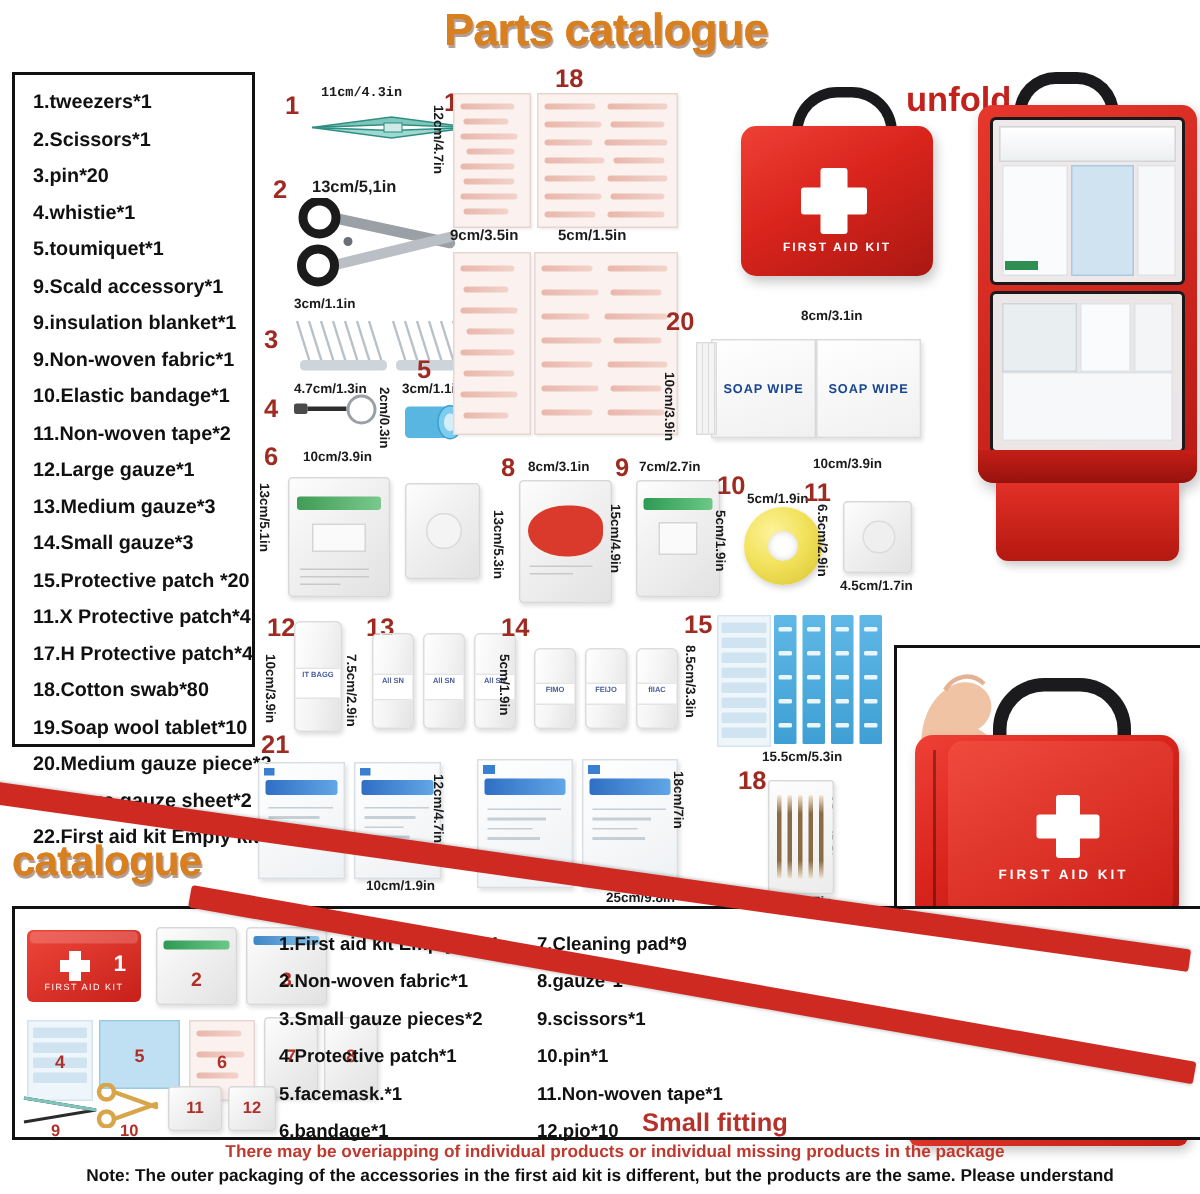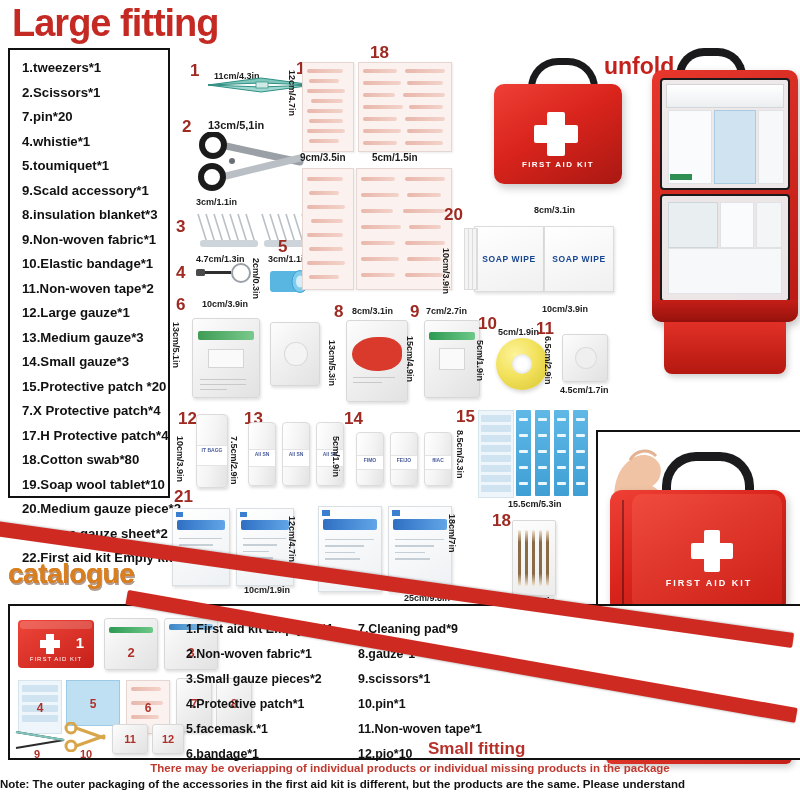--- a/index.html
+++ b/index.html
@@ -161,58 +161,58 @@
   .bagtext{
     position:absolute;width:100%;text-align:center;color:#fff;
     font-weight:bold;letter-spacing:1.4px;
   }
 
   
   .xbar{position:absolute;background:#cf2a21;border-radius:2px;box-shadow:0 1px 2px rgba(0,0,0,.18);}
 
   
   .foot1{font-size:11.5px;font-weight:bold;color:#c0392f;text-align:center;width:100%;}
-  .foot2{font-size:11.5px;font-weight:bold;color:#111;width:100%;}
+  .foot2{font-size:11.5px;font-weight:bold;color:#111;text-align:center;width:100%;}
 </style>
 </head>
 <body>
 
 <div class="stage">
 
-  <div class="abs h-large" style="left:12px;top:4px;">Large fitting</div>
+  <div class="abs h-gold" style="left:296px;top:6px;">Parts catalogue</div>
   <div class="abs h-unfold" style="left:604px;top:55px;">unfold</div>
 
   <div class="abs boxframe list-left" style="left:8px;top:48px;width:162px;height:450px;">
     <ul>
       <li>1.tweezers*1</li>
       <li>2.Scissors*1</li>
-      <li>7.pin*20</li>
+      <li>3.pin*20</li>
       <li>4.whistie*1</li>
       <li>5.toumiquet*1</li>
       <li>9.Scald accessory*1</li>
-      <li>8.insulation blanket*3</li>
+      <li>9.insulation blanket*1</li>
       <li>9.Non-woven fabric*1</li>
       <li>10.Elastic bandage*1</li>
       <li>11.Non-woven tape*2</li>
       <li>12.Large gauze*1</li>
       <li>13.Medium gauze*3</li>
       <li>14.Small gauze*3</li>
       <li>15.Protective patch *20</li>
-      <li>7.X Protective patch*4</li>
+      <li>11.X Protective patch*4</li>
       <li>17.H Protective patch*4</li>
       <li>18.Cotton swab*80</li>
       <li>19.Soap wool tablet*10</li>
       <li>20.Medium gauze piece*2</li>
       <li>21.Large gauze sheet*2</li>
       <li>22.First aid kit Emply kit*1</li>
     </ul>
   </div>
 
   <div class="abs num" style="left:190px;top:62px;">1</div>
-  <div class="abs dim" style="left:214px;top:72px;">11cm/4.3in</div>
+  <div class="abs dim" style="left:214px;top:58px;font-family:Liberation Mono, monospace;">11cm/4.3in</div>
   <svg class="abs" style="left:206px;top:72px;" width="110" height="26" viewBox="0 0 110 26">
     <path d="M2 13 L55 6 L108 13 L55 11 Z" fill="#7fc7bd" stroke="#2f8f82" stroke-width="1"></path>
     <path d="M2 13 L55 20 L108 13 L55 15 Z" fill="#9fd8d0" stroke="#2f8f82" stroke-width="1"></path>
     <rect x="50" y="10" width="12" height="6" fill="#cfeae6" stroke="#2f8f82" stroke-width=".7"></rect>
   </svg>
 
   <div class="abs num" style="left:182px;top:118px;">2</div>
   <div class="abs dim" style="left:208px;top:120px;font-size:11px;">13cm/5,1in</div>
   <svg class="abs" style="left:196px;top:132px;" width="110" height="62" viewBox="0 0 110 62">
     <path d="M30 14 L104 30" stroke="#9aa0a6" stroke-width="7" stroke-linecap="round"></path>
@@ -372,21 +372,21 @@
   <div class="gauze-tube" style="left:248px;top:422px;width:26px;height:62px;">
       <div class="lab">All SN</div>
     </div>
   <div class="gauze-tube" style="left:282px;top:422px;width:26px;height:62px;">
       <div class="lab">All SN</div>
     </div>
   <div class="gauze-tube" style="left:316px;top:422px;width:26px;height:62px;">
       <div class="lab">All SN</div>
     </div>
 
-  <div class="abs num" style="left:344px;top:410px;text-align:right;">14</div>
+  <div class="abs num" style="left:334px;top:410px;text-align:right;">14</div>
   <div class="abs dim v" style="left:340px;top:436px;">5cm/1.9in</div>
   <div class="gauze-tube" style="left:356px;top:432px;width:26px;height:52px;">
       <div class="lab">FIMO</div>
     </div>
   <div class="gauze-tube" style="left:390px;top:432px;width:26px;height:52px;">
       <div class="lab">FEIJO</div>
     </div>
   <div class="gauze-tube" style="left:424px;top:432px;width:26px;height:52px;">
       <div class="lab">fIIAC</div>
     </div>

